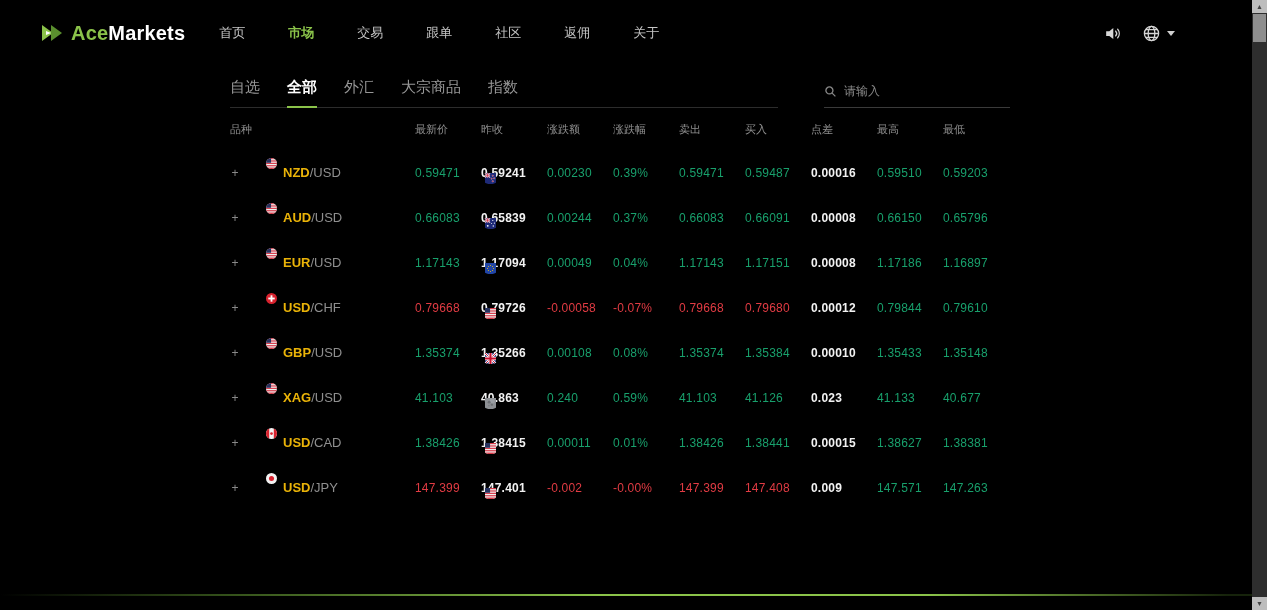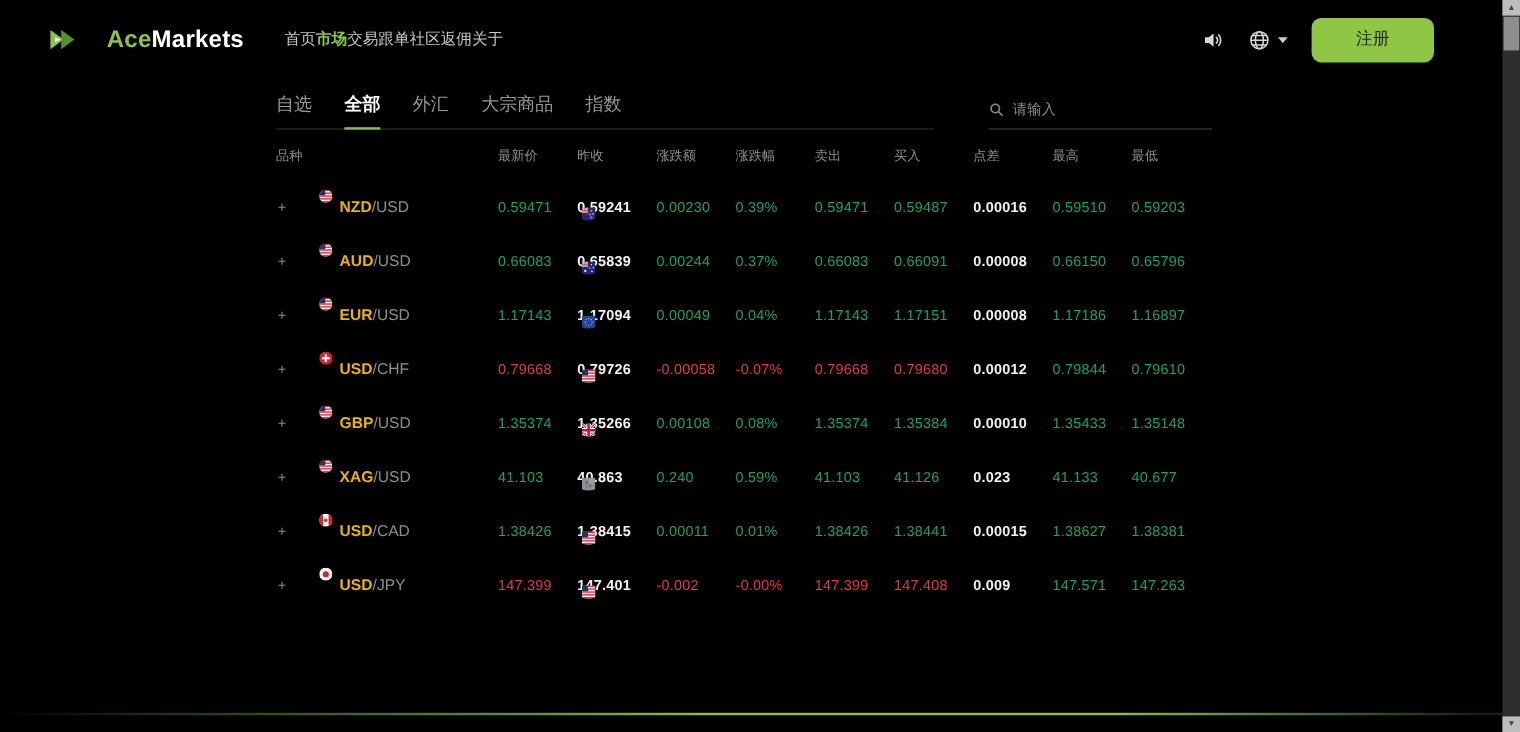--- a/index.html
+++ b/index.html
@@ -3,25 +3,25 @@
 <meta charset="utf-8">
 <style>
   * { margin:0; padding:0; box-sizing:border-box; }
   html,body { width:1267px; height:610px; background:#000; overflow:hidden;
     font-family:"Liberation Sans","DejaVu Sans",sans-serif; }
   body { position:relative; color:#ddd;
     --accent:#8bc34a; --up:#18a06c; --down:#e13b43; --login-bg:#3a404d; --register-bg:#8fc643; }
 
   
   .topbar { display:flex; align-items:center; height:66px; padding:0 72px 0 40px; }
-  .logo { display:flex; align-items:center; gap:23px; }
+  .logo { display:flex; align-items:center; gap:5px; }
   .logo-mark { width:26px; height:26px; }
   .logo-text { font-size:20px; font-weight:700; color:#fff; letter-spacing:.2px; }
   .logo-text .g { color:var(--accent); font-weight:600; }
-  .mainnav { display:flex; margin-left:34px; }
+  .mainnav { display:flex; gap:43px; margin-left:34px; }
   .nav-item { font-size:13px; color:#c6c6c6; cursor:pointer; }
   .nav-item.active { color:var(--accent); font-weight:700; }
   .top-right { margin-left:auto; display:flex; align-items:center; }
   .icon-btn { display:flex; align-items:center; cursor:pointer; margin-right:20px; }
   .caret { width:0; height:0; border-left:4px solid transparent; border-right:4px solid transparent;
     border-top:5px solid #cfcfcf; margin-left:6px; }
   .btn { display:flex; align-items:center; justify-content:center; height:37px;
     font-size:14px; cursor:pointer; }
   .btn-login { width:100px; border-radius:6px; background:var(--login-bg); color:#dcdcdc; margin-right:16px; }
   .btn-register { width:102px; border-radius:8px; background:var(--register-bg); color:#262626; }
@@ -100,21 +100,20 @@
       </svg>
     </span>
     <span class="icon-btn">
       <svg width="19" height="19" viewBox="0 0 24 24" fill="none" stroke="#d6d6d6" stroke-width="1.6">
         <circle cx="12" cy="12" r="9"></circle>
         <ellipse cx="12" cy="12" rx="4.2" ry="9"></ellipse>
         <path d="M3 12 H21 M4.5 7 H19.5 M4.5 17 H19.5"></path>
       </svg>
       <span class="caret"></span>
     </span>
-    <div class="btn btn-register">注册</div>
   </div>
 </header>
 
 <main class="main">
   <div class="tabs-bar">
     <div class="tabs">
       <span class="tab">自选</span>
       <span class="tab active">全部</span>
       <span class="tab">外汇</span>
       <span class="tab">大宗商品</span>

